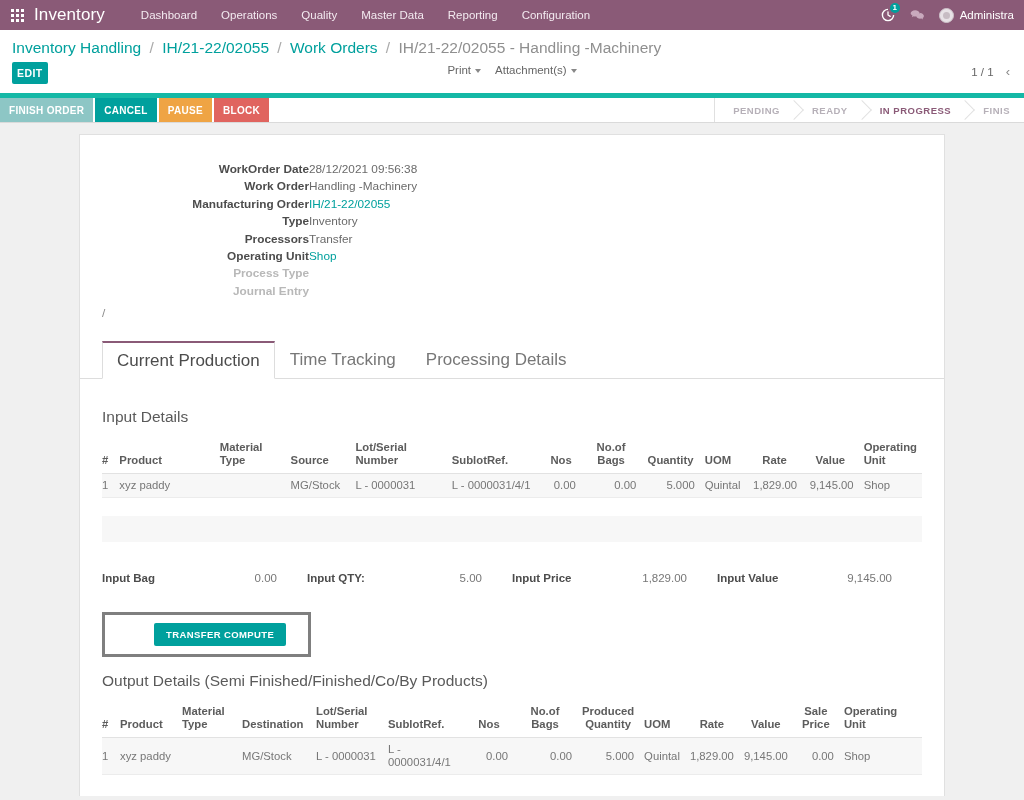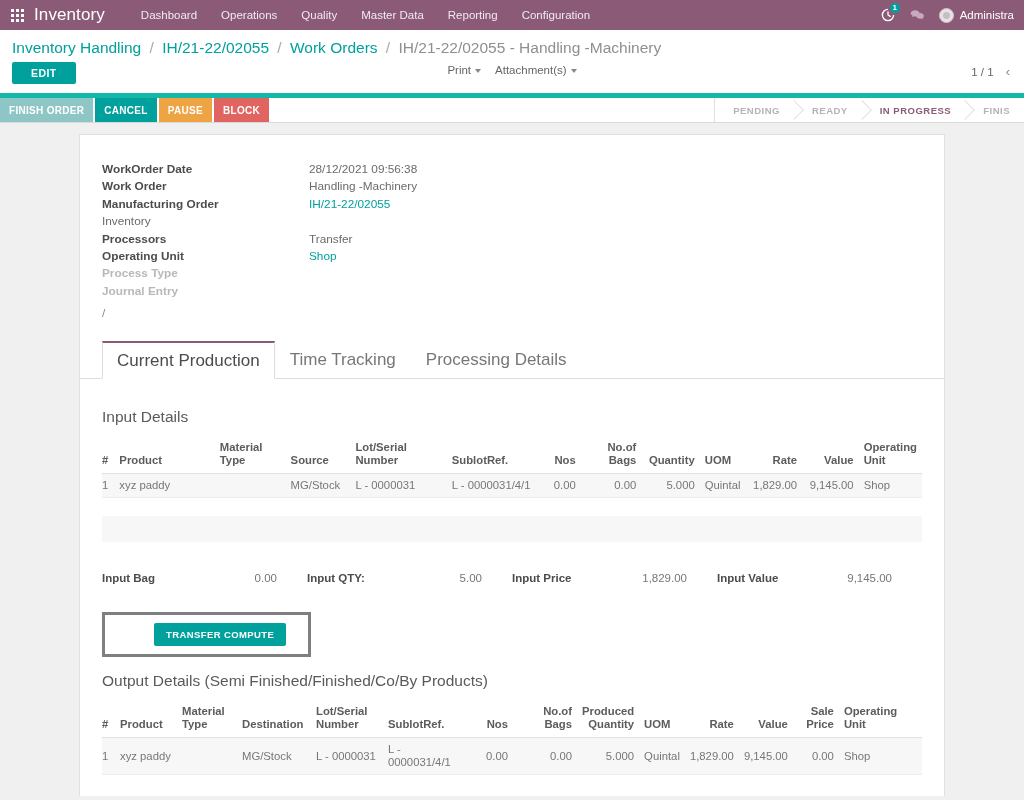--- a/index.html
+++ b/index.html
@@ -127,21 +127,21 @@
     position: relative;
     min-height: 32px;
   }
   .btn-edit {
     background: #00a09d;
     color: #fff;
     border: none;
     font-size: 10.5px;
     font-weight: bold;
     letter-spacing: .4px;
-    padding: 5px 19px;
+    padding: 5px 5px;
     border-radius: 2px;
     cursor: pointer;
     font-family: "Liberation Sans", sans-serif;
   }
   .cp-actions {
     position: absolute;
     left: 0; right: 0;
     top: 6px;
     display: flex;
     justify-content: center;
@@ -262,20 +262,21 @@
     display: flex;
     align-items: baseline;
     line-height: 17.4px;
     font-size: 11.8px;
   }
   .field-label {
     width: 207px;
     flex: 0 0 207px;
     font-weight: bold;
     color: #4c4c4c;
+    text-align: right;
   }
   .field-label.muted { color: #b8b8b8; font-weight: bold; }
   .field-value { color: #6b6b6b; }
   .field-value.link { color: #00a09d; cursor: pointer; }
   .slash-row { color: #8a8a8a; font-size: 11.8px; padding-top: 6px; }
 
   
   .notebook { margin-top: 20px; }
   .tabs {
     display: flex;
@@ -320,21 +321,21 @@
   table.olist thead th {
     font-weight: bold;
     color: #5c5c5c;
     border-bottom: 1px solid #e2e2e2;
     padding: 4px 5px 6px 5px;
     text-align: left;
     vertical-align: bottom;
     white-space: normal;
     line-height: 13px;
   }
-  table.olist thead th.num { text-align: right; }
+  table.olist thead th.num { text-align: center; }
   table.olist tbody td {
     color: #777;
     padding: 5px 5px;
     background: #f7f7f7;
     border-bottom: 1px solid #ececec;
     vertical-align: middle;
     line-height: 13px;
   }
   table.olist tbody td.num { text-align: right; }
   .col-hash { width: 13px; padding-left: 0 !important; }
@@ -480,20 +481,21 @@
         </div>
         <div class="field-row">
           <div class="field-label">Work Order</div>
           <div class="field-value">Handling -Machinery</div>
         </div>
         <div class="field-row">
           <div class="field-label">Manufacturing Order</div>
           <div class="field-value link">IH/21-22/02055</div>
         </div>
         <div class="field-row">
+          <div class="field-label">Type</div>
           <div class="field-value">Inventory</div>
         </div>
         <div class="field-row">
           <div class="field-label">Processors</div>
           <div class="field-value">Transfer</div>
         </div>
         <div class="field-row">
           <div class="field-label">Operating Unit</div>
           <div class="field-value link">Shop</div>
         </div>

